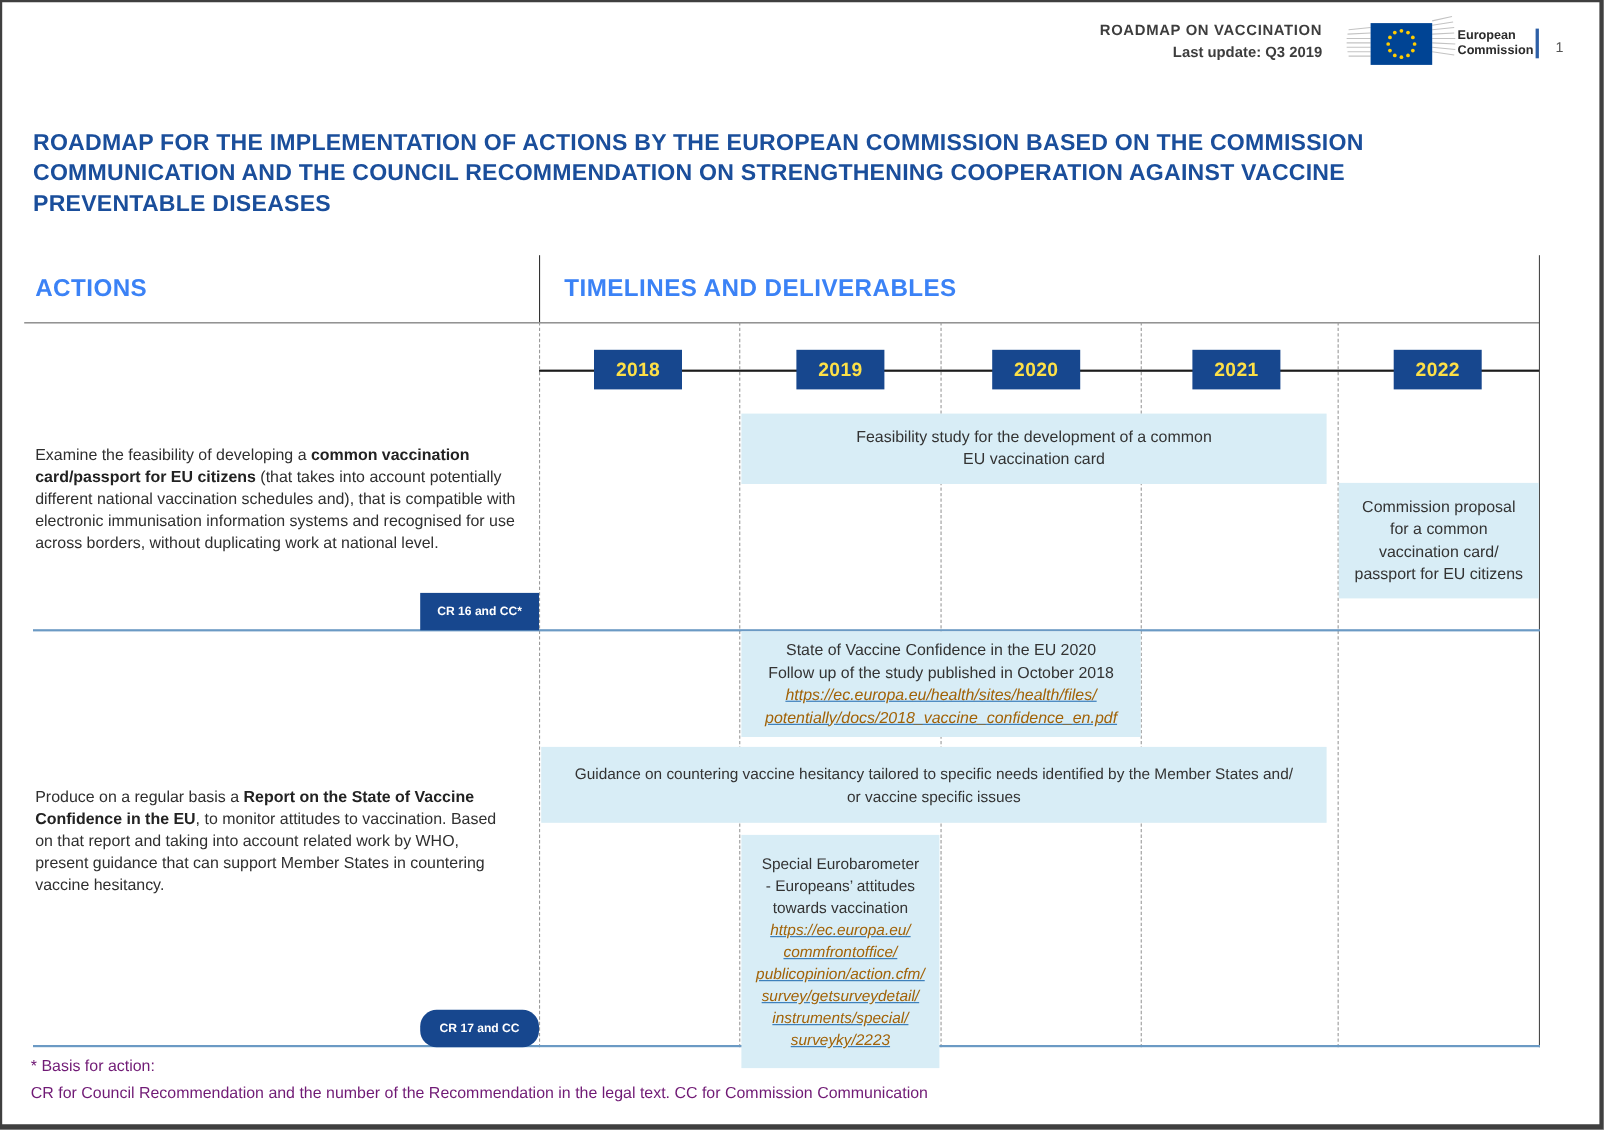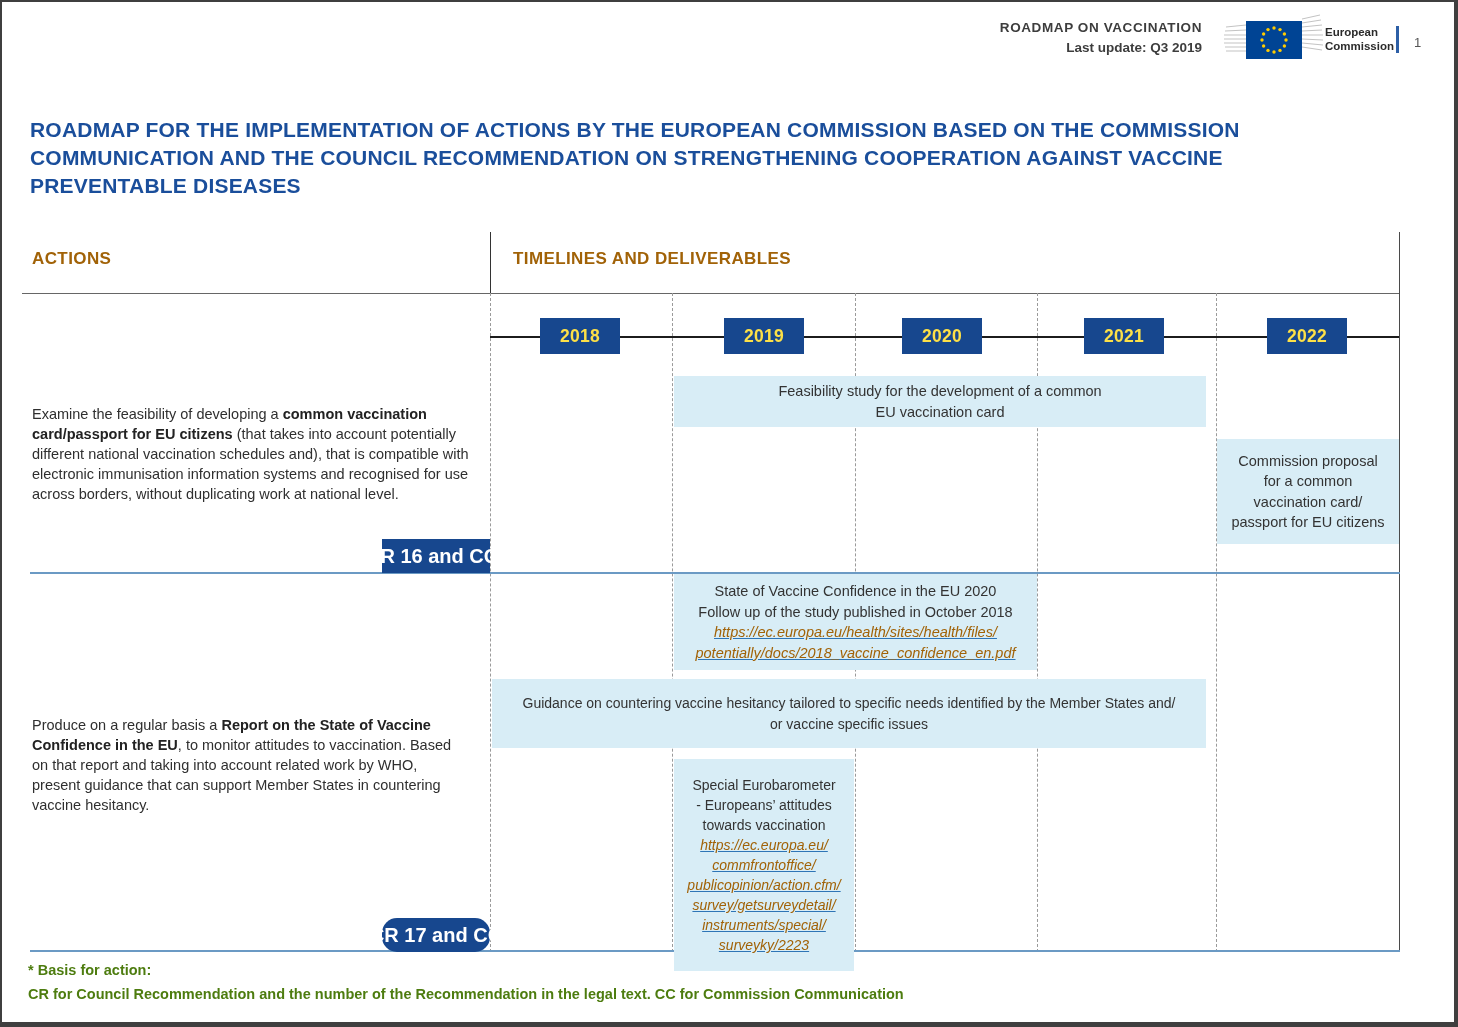--- a/index.html
+++ b/index.html
@@ -21,21 +21,21 @@
   .logo{left:1222px;top:11px;}
   .logo-text{left:1323px;top:23px;font-size:11.5px;font-weight:700;color:#2b2b2b;line-height:14px;}
   .logo-bar{left:1394px;top:24px;width:3px;height:27px;background:#2d5fa6;}
   .page-num{left:1412px;top:33px;font-size:13px;color:#555;}
 
   
   .title{left:28px;top:114px;color:#1a4e9b;font-size:21px;font-weight:700;line-height:28px;letter-spacing:.2px;}
   .title div{white-space:nowrap;}
 
   
-  .col-h{font-size:17px;font-weight:700;color:#a16207;letter-spacing:.4px;white-space:nowrap;}
+  .col-h{font-size:22px;font-weight:700;color:#3b82f6;letter-spacing:.4px;white-space:nowrap;}
   .h-actions{left:30px;top:247px;}
   .h-timelines{left:511px;top:247px;}
   .vline-header{left:488px;top:230px;height:61px;width:0;border-left:1px solid #333;}
   .hline-header{left:20px;top:291px;width:1378px;height:0;border-top:1px solid #666;}
 
   
   .tl-line{left:488px;top:334px;width:910px;height:0;border-top:2px solid #1c1c1c;}
   .year{top:316px;width:80px;height:36px;background:#17478e;color:#fde047;
         font-size:17.5px;font-weight:700;text-align:center;line-height:36px;letter-spacing:.3px;}
   .y0{left:538px;}.y1{left:722px;}.y2{left:900px;}.y3{left:1082px;}.y4{left:1265px;}
@@ -44,43 +44,43 @@
   .dash{top:291px;height:659px;width:0;border-left:1px dashed #9a9a9a;}
   .d0{left:488px;}.d1{left:670px;}.d2{left:853px;}.d3{left:1035px;}.d4{left:1214px;}
   .vline-right{left:1397px;top:230px;height:720px;width:0;border-left:1px solid #4a4a4a;}
   .sep{left:28px;width:1370px;height:0;border-top:2px solid #6b9ac4;}
   .sep1{top:570px;}.sep2{top:948px;}
 
   
   .box{background:#d8edf6;color:#333;display:flex;flex-direction:column;
        justify-content:center;align-items:center;text-align:center;}
   .box .bl{white-space:nowrap;line-height:20.5px;font-size:14.5px;}
-  .b-feas{left:672px;top:374px;width:532px;height:51px;}
+  .b-feas{left:672px;top:374px;width:532px;height:64px;}
   .b-prop{left:1215px;top:437px;width:182px;height:105px;}
   .b-conf{left:672px;top:572px;width:363px;height:96px;}
   .b-guid{left:490px;top:677px;width:714px;height:69px;}
   .b-guid .bl{font-size:14px;}
   .b-euro{left:672px;top:757px;width:180px;height:212px;}
   .b-euro .bl{font-size:14px;line-height:20px;}
   .doclink{color:#2e75b6;font-style:italic;text-decoration:underline;cursor:pointer;}
   .doclink .bl{color:#a16207;}
 
   
   .action-text{left:30px;width:437px;font-size:14.5px;line-height:20px;color:#2f2f2f;}
   .a1{top:402px;}
   .a2{top:713px;}
   .action-text b{color:#222;}
   .cr-label{left:380px;width:108px;height:34px;background:#17478e;color:#fff;
-            font-size:20px;font-weight:700;display:flex;align-items:center;justify-content:center;
+            font-size:11px;font-weight:700;display:flex;align-items:center;justify-content:center;
             white-space:nowrap;}
   .cr1{top:537px;}
   .cr2{top:916px;border-radius:15px;}
 
   
-  .foot{left:26px;font-size:14.5px;font-weight:700;color:#4d7c0f;white-space:nowrap;}
+  .foot{left:26px;font-size:14.5px;font-weight:400;color:#701a75;white-space:nowrap;}
   .f1{top:960px;}
   .f2{top:984px;}
 </style>
 </head>
 <body>
 
 <div id="page">
 
   <div class="abs hdr-block">
     <div class="hdr-label">ROADMAP ON VACCINATION</div>

